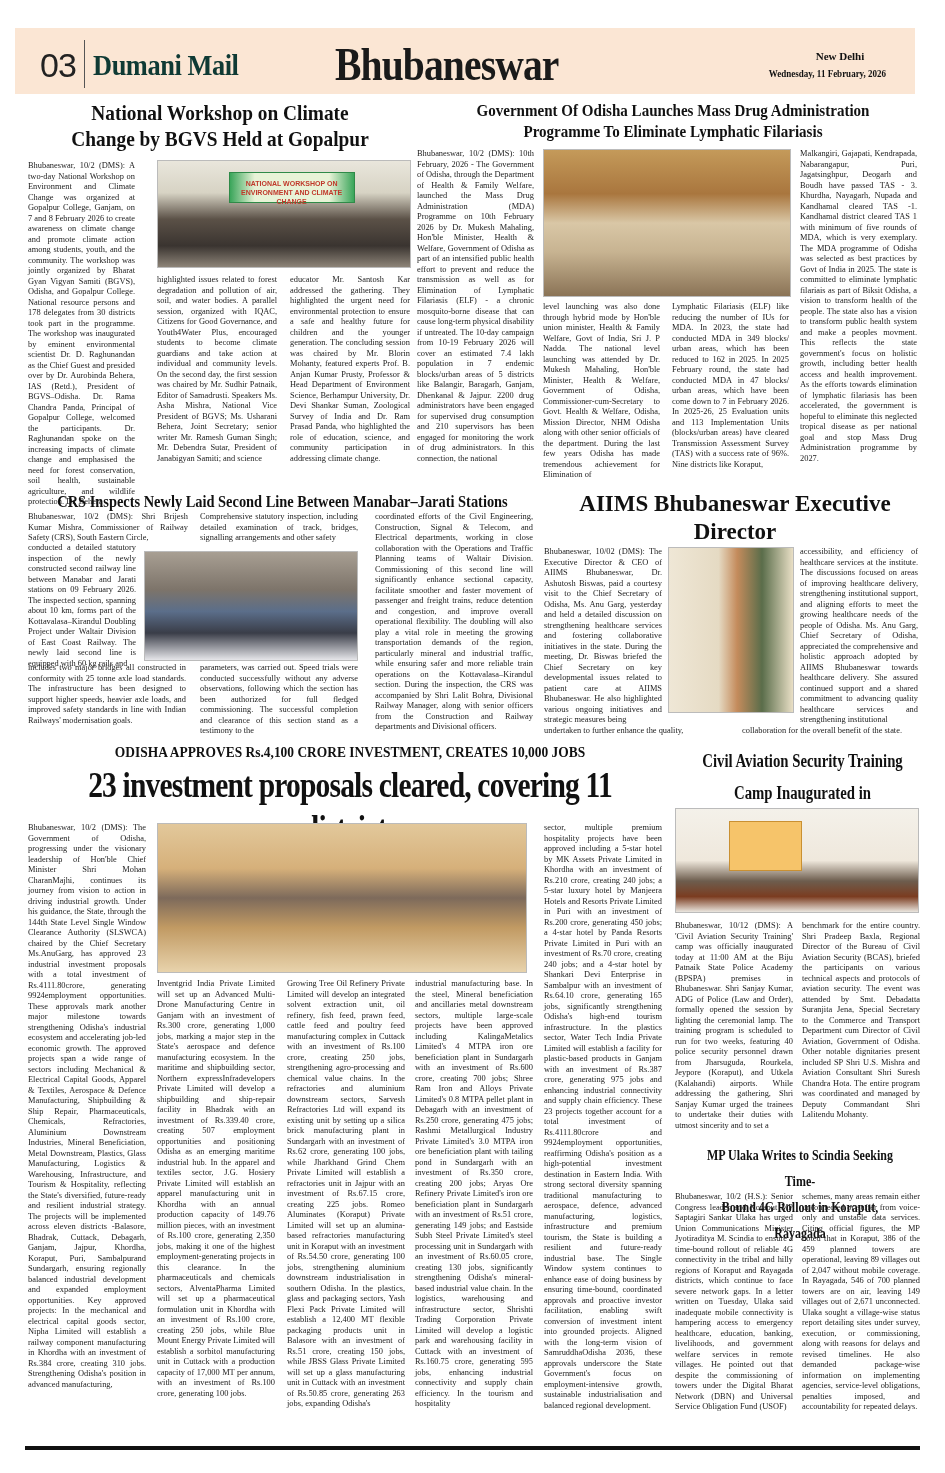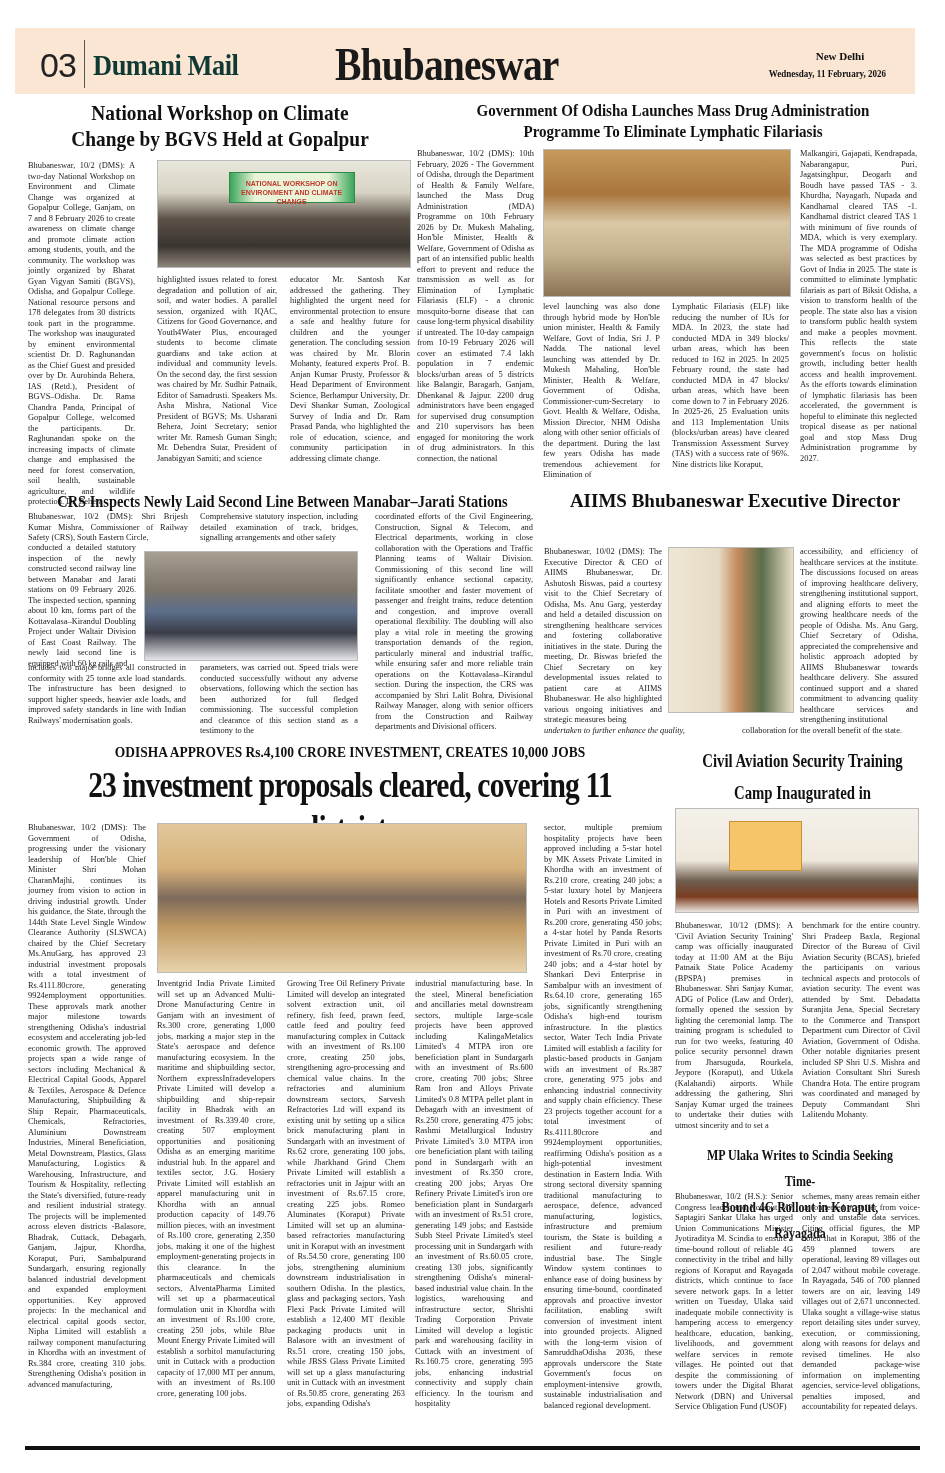--- a/index.html
+++ b/index.html
@@ -69,27 +69,27 @@
   <div class="abs body-text" style="left:28px;top:512px;width:160px;">Bhubaneswar, 10/2 (DMS): Shri Brijesh Kumar Mishra, Commissioner of Railway Safety (CRS), South Eastern Circle,</div>
   <div class="abs body-text" style="left:28px;top:543px;width:108px;">conducted a detailed statutory inspection of the newly constructed second railway line between Manabar and Jarati stations on 09 February 2026. The inspected section, spanning about 10 km, forms part of the Kottavalasa–Kirandul Doubling Project under Waltair Division of East Coast Railway. The newly laid second line is equipped with 60 kg rails and</div>
   <div class="abs photo ph-rail" style="left:144px;top:551px;width:214px;height:110px;"></div>
   <div class="abs body-text" style="left:28px;top:663px;width:158px;">includes two major bridges all constructed in conformity with 25 tonne axle load standards. The infrastructure has been designed to support higher speeds, heavier axle loads, and improved safety standards in line with Indian Railways' modernisation goals.</div>
   <div class="abs body-text" style="left:200px;top:512px;width:158px;">Comprehensive statutory inspection, including detailed examination of track, bridges, signalling arrangements and other safety</div>
   <div class="abs body-text" style="left:200px;top:663px;width:158px;">parameters, was carried out. Speed trials were conducted successfully without any adverse observations, following which the section has been authorized for full fledged commissioning. The successful completion and clearance of this section stand as a testimony to the</div>
   <div class="abs body-text" style="left:375px;top:512px;width:158px;">coordinated efforts of the Civil Engineering, Construction, Signal &amp; Telecom, and Electrical departments, working in close collaboration with the Operations and Traffic Planning teams of Waltair Division. Commissioning of this second line will significantly enhance sectional capacity, facilitate smoother and faster movement of passenger and freight trains, reduce detention and congestion, and improve overall operational flexibility. The doubling will also play a vital role in meeting the growing transportation demands of the region, particularly mineral and industrial traffic, while ensuring safer and more reliable train operations on the Kottavalasa–Kirandul section. During the inspection, the CRS was accompanied by Shri Lalit Bohra, Divisional Railway Manager, along with senior officers from the Construction and Railway departments and Divisional officers.</div>
 </section>
 
 <section>
-  <div class="abs hl" style="left:540px;top:490px;width:390px;font-size:19px;">
+  <div class="abs hl" style="left:540px;top:490px;width:390px;font-size:23px;">
     <div>AIIMS Bhubaneswar Executive Director</div>
   </div>
   <div class="abs body-text" style="left:544px;top:547px;width:118px;">Bhubaneswar, 10/02 (DMS): The Executive Director &amp; CEO of AIIMS Bhubaneswar, Dr. Ashutosh Biswas, paid a courtesy visit to the Chief Secretary of Odisha, Ms. Anu Garg, yesterday and held a detailed discussion on strengthening healthcare services and fostering collaborative initiatives in the state. During the meeting, Dr. Biswas briefed the Chief Secretary on key developmental issues related to patient care at AIIMS Bhubaneswar. He also highlighted various ongoing initiatives and strategic measures being</div>
   <div class="abs photo ph-aiims" style="left:668px;top:547px;width:126px;height:166px;"></div>
   <div class="abs body-text" style="left:800px;top:547px;width:118px;">accessibility, and efficiency of healthcare services at the institute. The discussions focused on areas of improving healthcare delivery, strengthening institutional support, and aligning efforts to meet the growing healthcare needs of the people of Odisha. Ms. Anu Garg, Chief Secretary of Odisha, appreciated the comprehensive and holistic approach adopted by AIIMS Bhubaneswar towards healthcare delivery. She assured continued support and a shared commitment to advancing quality healthcare services and strengthening institutional</div>
-  <div class="abs body-text" style="left:544px;top:726px;width:150px;font-style:italic;">undertaken to further enhance the quality,</div>
+  <div class="abs body-text" style="left:544px;top:726px;width:150px;">undertaken to further enhance the quality,</div>
   <div class="abs body-text" style="left:742px;top:726px;width:176px;">collaboration for the overall benefit of the state.</div>
 </section>
 
 <section>
   <div class="abs hl" style="left:25px;top:745px;width:650px;font-size:14px;transform:scaleX(0.96);transform-origin:center;">ODISHA APPROVES Rs.4,100 CRORE INVESTMENT, CREATES 10,000 JOBS</div>
   <div class="abs hl" style="left:25px;top:764px;width:650px;font-size:36px;letter-spacing:-1px;transform:scaleX(0.82);transform-origin:center;">23 investment proposals cleared, covering 11 districts</div>
   <div class="abs body-text" style="left:28px;top:823px;width:118px;">Bhubaneswar, 10/2 (DMS): The Government of Odisha, progressing under the visionary leadership of Hon'ble Chief Minister Shri Mohan CharanMajhi, continues its journey from vision to action in driving industrial growth. Under his guidance, the State, through the 144th State Level Single Window Clearance Authority (SLSWCA) chaired by the Chief Secretary Ms.AnuGarg, has approved 23 industrial investment proposals with a total investment of Rs.4111.80crore, generating 9924employment opportunities. These approvals mark another major milestone towards strengthening Odisha's industrial ecosystem and accelerating job-led economic growth. The approved projects span a wide range of sectors including Mechanical &amp; Electrical Capital Goods, Apparel &amp; Textiles, Aerospace &amp; Defence Manufacturing, Shipbuilding &amp; Ship Repair, Pharmaceuticals, Chemicals, Refractories, Aluminium Downstream Industries, Mineral Beneficiation, Metal Downstream, Plastics, Glass Manufacturing, Logistics &amp; Warehousing, Infrastructure, and Tourism &amp; Hospitality, reflecting the State's diversified, future-ready and resilient industrial strategy. The projects will be implemented across eleven districts -Balasore, Bhadrak, Cuttack, Debagarh, Ganjam, Jajpur, Khordha, Koraput, Puri, Sambalpurand Sundargarh, ensuring regionally balanced industrial development and expanded employment opportunities. Key approved projects: In the mechanical and electrical capital goods sector, Nipha Limited will establish a railway component manufacturing in Khordha with an investment of Rs.384 crore, creating 310 jobs. Strengthening Odisha's position in advanced manufacturing,</div>
   <div class="abs photo ph-invest" style="left:157px;top:823px;width:370px;height:150px;"></div>
   <div class="abs body-text" style="left:157px;top:979px;width:118px;">Inventgrid India Private Limited will set up an Advanced Multi-Drone Manufacturing Centre in Ganjam with an investment of Rs.300 crore, generating 1,000 jobs, marking a major step in the State's aerospace and defence manufacturing ecosystem. In the maritime and shipbuilding sector, Northern expressInfradevelopers Private Limited will develop a shipbuilding and ship-repair facility in Bhadrak with an investment of Rs.339.40 crore, creating 507 employment opportunities and positioning Odisha as an emerging maritime industrial hub. In the apparel and textiles sector, J.G. Hosiery Private Limited will establish an apparel manufacturing unit in Khordha with an annual production capacity of 149.76 million pieces, with an investment of Rs.100 crore, generating 2,350 jobs, making it one of the highest employment-generating projects in this clearance. In the pharmaceuticals and chemicals sectors, AlventaPharma Limited will set up a pharmaceutical formulation unit in Khordha with an investment of Rs.100 crore, creating 250 jobs, while Blue Mount Energy Private Limited will establish a sorbitol manufacturing unit in Cuttack with a production capacity of 17,000 MT per annum, with an investment of Rs.100 crore, generating 100 jobs.</div>
   <div class="abs body-text" style="left:287px;top:979px;width:118px;">Growing Tree Oil Refinery Private Limited will develop an integrated solvent extraction unit, oil refinery, fish feed, prawn feed, cattle feed and poultry feed manufacturing complex in Cuttack with an investment of Rs.100 crore, creating 250 jobs, strengthening agro-processing and chemical value chains. In the refractories and aluminium downstream sectors, Sarvesh Refractories Ltd will expand its existing unit by setting up a silica brick manufacturing plant in Sundargarh with an investment of Rs.62 crore, generating 100 jobs, while Jharkhand Grind Chem Private Limited will establish a refractories unit in Jajpur with an investment of Rs.67.15 crore, creating 225 jobs. Romeo Aluminates (Koraput) Private Limited will set up an alumina-based refractories manufacturing unit in Koraput with an investment of Rs.54.50 crore, generating 100 jobs, strengthening aluminium downstream industrialisation in southern Odisha. In the plastics, glass and packaging sectors, Yash Flexi Pack Private Limited will establish a 12,400 MT flexible packaging products unit in Balasore with an investment of Rs.51 crore, creating 150 jobs, while JBSS Glass Private Limited will set up a glass manufacturing unit in Cuttack with an investment of Rs.50.85 crore, generating 263 jobs, expanding Odisha's</div>

